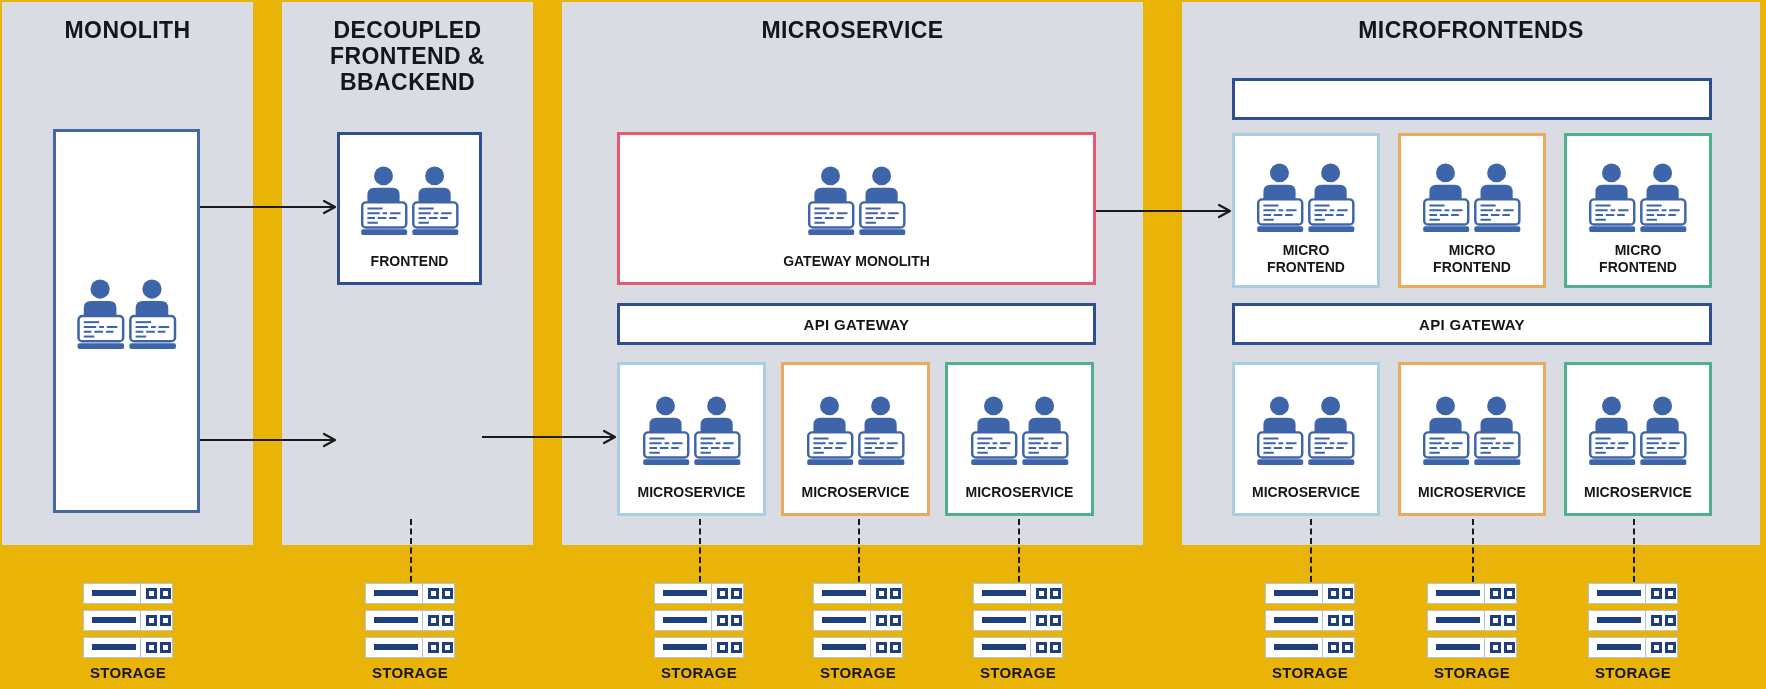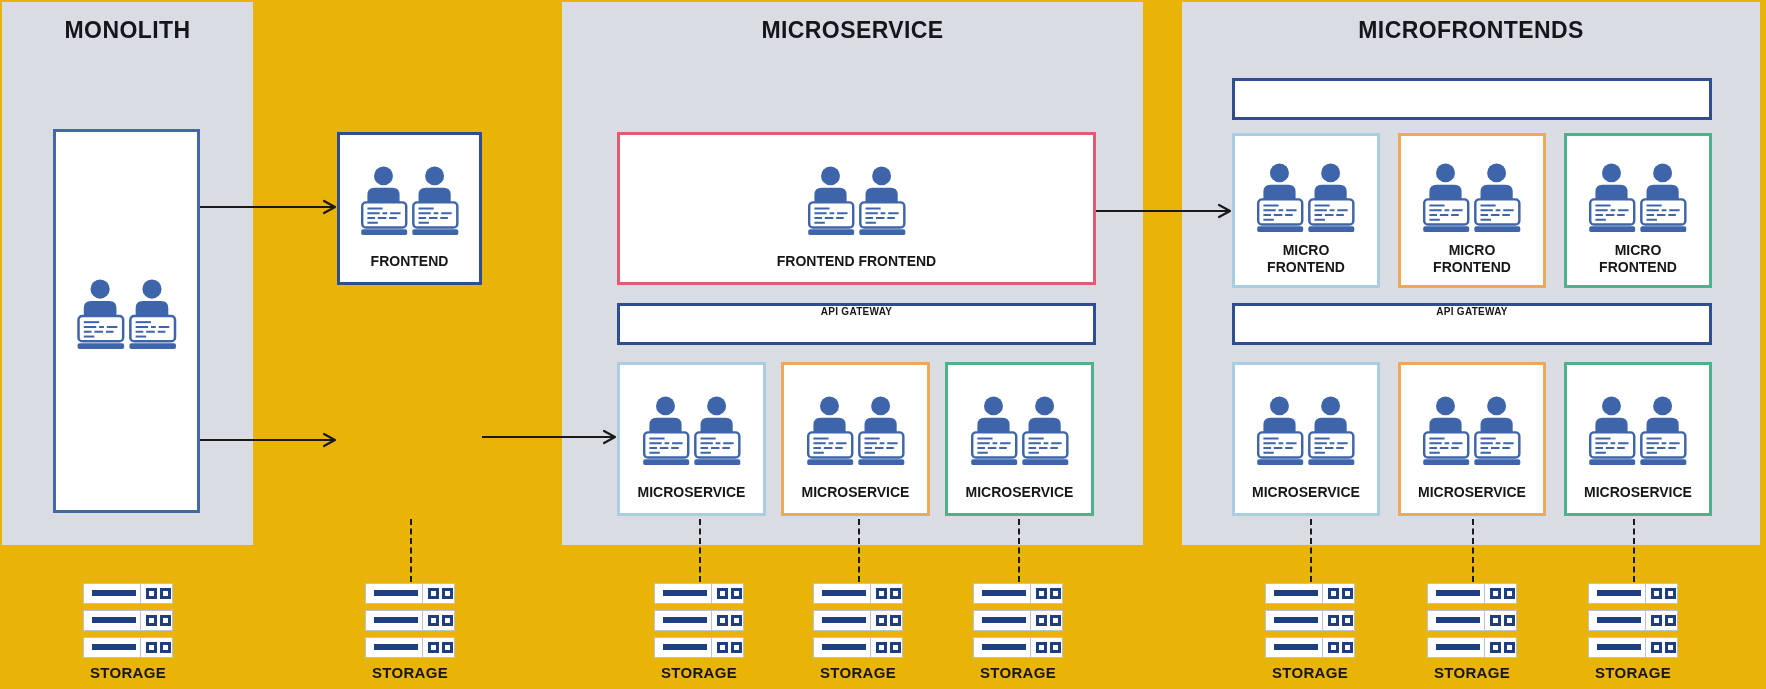--- a/index.html
+++ b/index.html
@@ -12,22 +12,22 @@
   .canvas{position:relative;width:1766px;height:689px;background:#eab308;overflow:hidden;}
   .panel{position:absolute;top:2px;height:543px;background:var(--panel-bg);}
   .title{position:absolute;left:0;right:0;top:16px;text-align:center;
          font-weight:700;font-size:23px;line-height:1.12;letter-spacing:.4px;
          color:var(--ink);white-space:pre-line;}
   .box{position:absolute;background:#fff;border:3px solid var(--navy);}
   .box .label{position:absolute;left:0;right:0;bottom:12px;text-align:center;
               font-weight:700;font-size:14px;color:var(--ink);white-space:pre-line;line-height:1.2;}
   .team{position:absolute;left:50%;transform:translateX(-50%);top:30px;width:99px;height:71px;}
   .gateway{position:absolute;height:42px;background:#fff;border:3px solid var(--navy);
-           display:flex;align-items:flex-start;justify-content:center;
-           font-weight:700;font-size:10px;color:var(--ink);letter-spacing:.3px;}
+           display:flex;align-items:center;justify-content:center;
+           font-weight:700;font-size:15px;color:var(--ink);letter-spacing:.3px;}
   .arrow{position:absolute;}
   .vdash{position:absolute;top:519px;height:63px;width:0;border-left:2px dashed #1a1a1a;}
   .storage{position:absolute;top:583px;width:90px;}
   .srow{position:relative;height:21px;background:#fff;border:1.5px solid var(--server-border);margin-bottom:6px;}
   .sbar{position:absolute;left:8px;top:6px;width:44px;height:6px;background:var(--server-navy);}
   .sdiv{position:absolute;left:56px;top:0;bottom:0;width:0;border-left:1.5px solid var(--server-border);}
   .sled{position:absolute;top:3.5px;width:11px;height:11px;background:var(--server-navy);}
   .sled::after{content:'';position:absolute;inset:3px;background:#fff;}
   .sled.l1{left:62px}.sled.l2{left:76px}
   .storage-label{position:absolute;top:664px;width:120px;text-align:center;
@@ -61,35 +61,40 @@
 
   <section class="panel" style="left:2px;width:251px">
     <h2 class="title">MONOLITH</h2>
   </section>
   <div class="box" style="left:53px;top:129px;width:147px;height:384px;border-color:var(--monolith-blue)">
     <svg class="team" style="top:146px;width:100px;height:72px" viewBox="0 0 104 75">
         <use href="#sym-team"></use>
       </svg>
   </div>
 
+  <section class="panel" style="left:282px;width:251px">
+    <h2 class="title">DECOUPLED
+FRONTEND &amp;
+BBACKEND</h2>
+  </section>
   <div class="box" style="left:337px;top:132px;width:145px;height:153px">
     <svg class="team" viewBox="0 0 104 75">
         <use href="#sym-team"></use>
       </svg>
     <div class="label">FRONTEND</div>
   </div>
 
   <section class="panel" style="left:562px;width:581px">
     <h2 class="title">MICROSERVICE</h2>
   </section>
   <div class="box" style="left: 617px; top: 132px; width: 479px; height: 153px; border-color: rgb(226, 91, 114);">
     <svg class="team" viewBox="0 0 104 75">
         <use href="#sym-team"></use>
       </svg>
-    <div class="label">FRONTEND FRONTEND</div>
+    <div class="label">GATEWAY MONOLITH</div>
   </div>
   <div class="gateway" style="left:617px;top:303px;width:479px">
     <span>API GATEWAY</span>
   </div>
   <div class="box" style="left: 617px; top: 362px; width: 149px; height: 154px; border-color: rgb(169, 206, 226);">
     <svg class="team" viewBox="0 0 104 75">
         <use href="#sym-team"></use>
       </svg>
     <div class="label">MICROSERVICE</div>
   </div>

